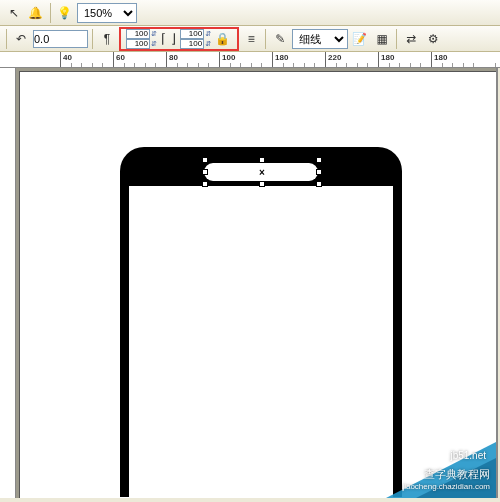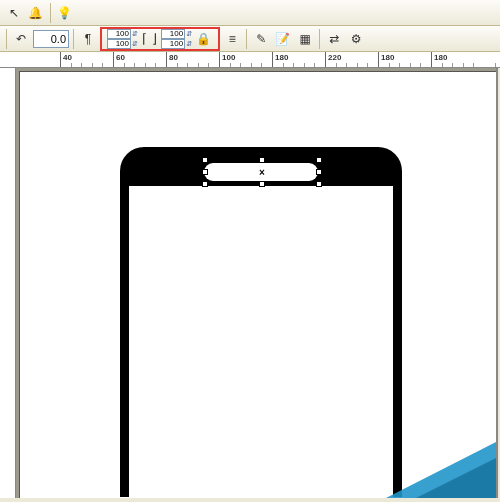--- a/index.html
+++ b/index.html
@@ -7,21 +7,21 @@
 
   .toolbar-row { height: 26px; background: linear-gradient(#fdfcf8,#ece9d8); border-bottom: 1px solid #c0b890; display: flex; align-items: center; padding: 0 4px; gap: 2px; }
   .toolbar-row2 { height: 26px; background: linear-gradient(#fdfcf8,#ece9d8); border-bottom: 1px solid #c0b890; display: flex; align-items: center; padding: 0 4px; gap: 2px; }
 
   .tb-btn { width: 20px; height: 20px; border: 1px solid transparent; display: flex; align-items: center; justify-content: center; border-radius: 2px; font-size: 12px; color: #333; cursor: pointer; }
   .sep { width: 1px; height: 20px; background: #c0b890; margin: 0 2px; }
 
   .zoom-select { height: 20px; width: 60px; font-size: 11px; border: 1px solid #7f9db9; background: #fff; padding: 0 2px; }
   .outline-select { height: 20px; width: 56px; font-size: 11px; border: 1px solid #7f9db9; background: #fff; padding: 0 2px; }
 
-  .rot-input { width: 36px; height: 18px; font-size: 11px; border: 1px solid #7f9db9; text-align: right; padding-right: 2px; }
+  .rot-input { width: 55px; height: 18px; font-size: 11px; border: 1px solid #7f9db9; text-align: left; padding-right: 2px; }
 
   .highlight-box { border: 2px solid #e53935; padding: 1px 4px; display: flex; align-items: center; gap: 1px; height: 24px; }
 
   .mini-group { display: flex; flex-direction: column; gap: 0; margin-left: 1px; }
   .mini-input { width: 24px; height: 10px; font-size: 8px; border: 1px solid #7f9db9; padding: 0 1px; text-align: right; background: #fff; }
   .mini-row { display: flex; align-items: center; gap: 0; }
   .mini-spin { width: 8px; height: 10px; font-size: 7px; color: #4060a0; display: flex; align-items: center; justify-content: center; }
   .bracket { font-size: 13px; color: #333; padding: 0 2px; }
 
   .ruler-h { height: 16px; background: #fff; border-bottom: 1px solid #888; position: relative; overflow: hidden; font-size: 8px; color: #333; }
@@ -53,20 +53,23 @@
   .corner-flag2 { position: absolute; right: 0; bottom: 0; width: 0; height: 0; border-left: 80px solid transparent; border-bottom: 40px solid #1976a3; opacity: .9; }
 </style>
 </head>
 <body>
 
 <div class="toolbar-row">
   <div class="tb-btn">↖</div>
   <div class="tb-btn">🔔</div>
   <div class="sep"></div>
   <div class="tb-btn">💡</div>
+  <select class="zoom-select">
+    <option>150%</option>
+  </select>
 </div>
 
 <div class="toolbar-row2">
   <div class="sep"></div>
   <div class="tb-btn">↶</div>
   <input class="rot-input" value="0.0" style="">
   <div class="sep"></div>
   <div class="tb-btn">¶</div>
 
   <div class="highlight-box">
@@ -91,20 +94,23 @@
         <input class="mini-input" value="100" style="">
           <span class="mini-spin">⇵</span>
       </div>
     </div>
     <div class="tb-btn">🔒</div>
   </div>
 
   <div class="tb-btn">≡</div>
   <div class="sep"></div>
   <div class="tb-btn">✎</div>
+  <select class="outline-select">
+    <option>细线</option>
+  </select>
   <div class="tb-btn">📝</div>
   <div class="tb-btn">▦</div>
   <div class="sep"></div>
   <div class="tb-btn">⇄</div>
   <div class="tb-btn">⚙</div>
 </div>
 
 <div class="ruler-h" id="rulerH">
     <div class="tick" style="left: 60px;">
       <span>40</span>
@@ -189,13 +195,18 @@
         <div class="sel bc"></div>
         <div class="sel br"></div>
         <div class="sel-center">×</div>
       </div>
 
     </div>
   </div>
 
   <div class="corner-flag"></div>
   <div class="corner-flag2"></div>
+  <div class="watermark">
+    <div style="font-size:10px;color:#fff;position:absolute;right:4px;bottom:30px;">jb51.net</div>
+    <div>查字典教程网</div>
+    <div style="font-size:8px">jiaocheng.chazidian.com</div>
+  </div>
 </div>
 
 </body></html>

